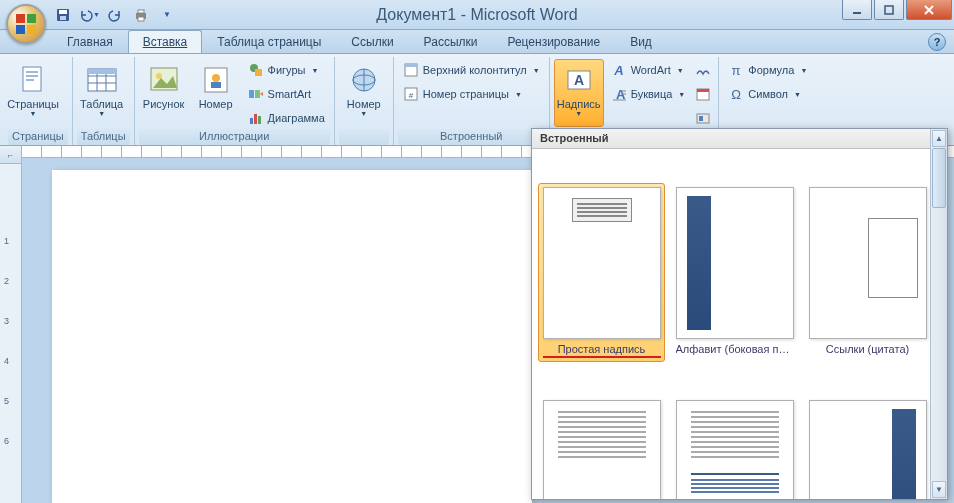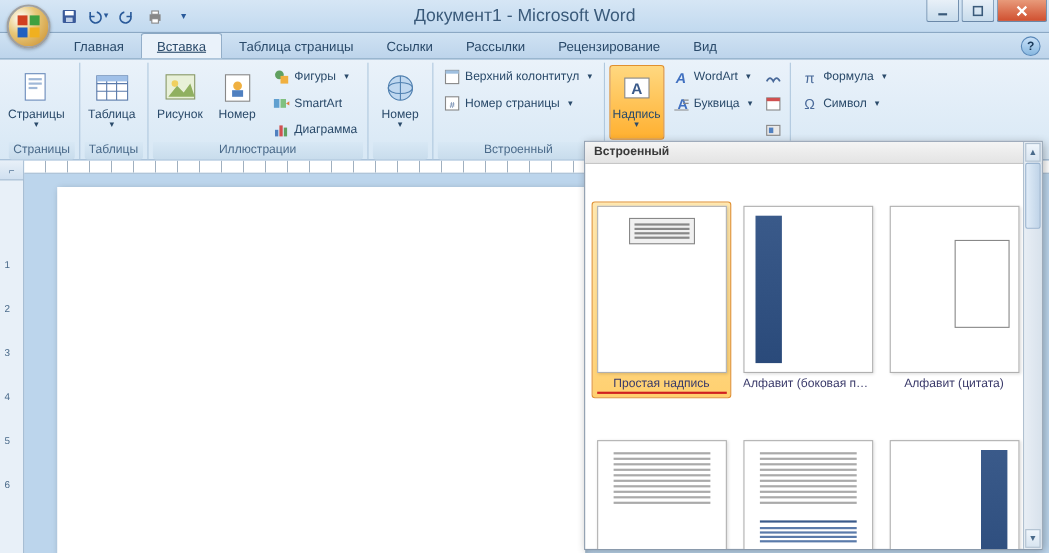--- a/index.html
+++ b/index.html
@@ -415,21 +415,21 @@
       <div class="thumb">
           <div class="tb-side"></div>
         </div>
       <div class="cap">Алфавит (боковая по...</div>
     </div>
 
     <div class="gitem">
       <div class="thumb">
           <div class="tb-quote"></div>
         </div>
-      <div class="cap">Алфавит (цитата)</div>
+      <div class="cap">Ссылки (цитата)</div>
     </div>
 
     <div class="gitem">
       <div class="thumb">
           <div class="tb-lines"></div>
           <div class="tb-box-bl"></div>
         </div>
 
     </div>
 

